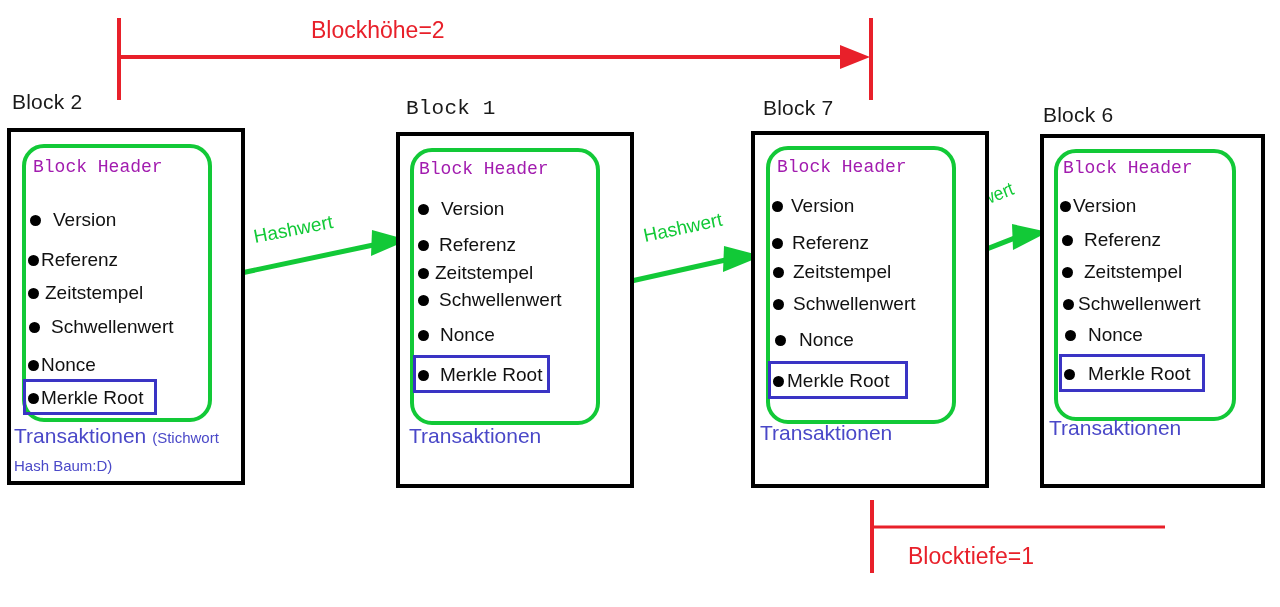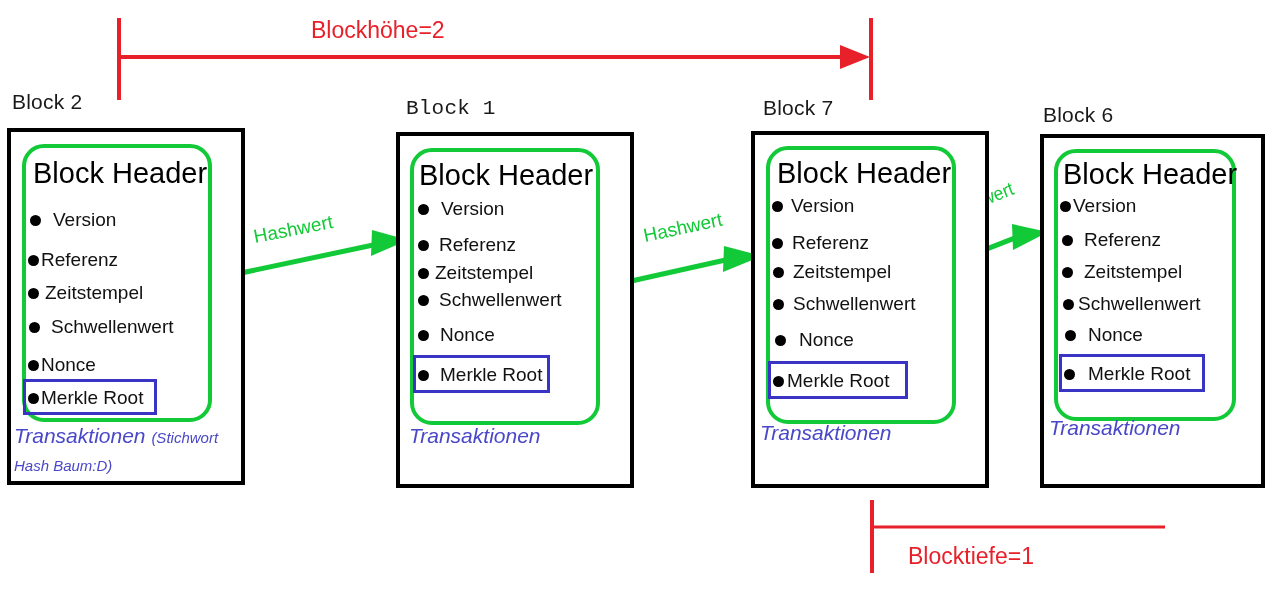--- a/index.html
+++ b/index.html
@@ -36,23 +36,24 @@
   
   .header-box {
     position: absolute;
     border: 4px solid #12c937;
     border-radius: 22px;
     box-sizing: border-box;
     background: transparent;
   }
   .header-title {
     position: absolute;
-    font-size: 29px;
-    color: #000000;
-    white-space: nowrap;
+    font-size: 18px;
+    color: #a21caf;
+    white-space: nowrap;
+    font-family: Liberation Mono, monospace;
   }
 
   
   .field {
     position: absolute;
     white-space: nowrap;
     font-size: 19px;
     color: #111111;
     display: flex;
     align-items: center;
@@ -74,21 +75,20 @@
     box-sizing: border-box;
     background: transparent;
   }
 
   
   .tx-label {
     position: absolute;
     color: #4a48c8;
     font-size: 21px;
     line-height: 26px;
-    font-style: italic;
   }
   .tx-note { font-size: 15px; }
 
   
   #overlay {
     position: absolute;
     left: 0; top: 0;
     width: 1280px;
     height: 607px;
     pointer-events: none;

